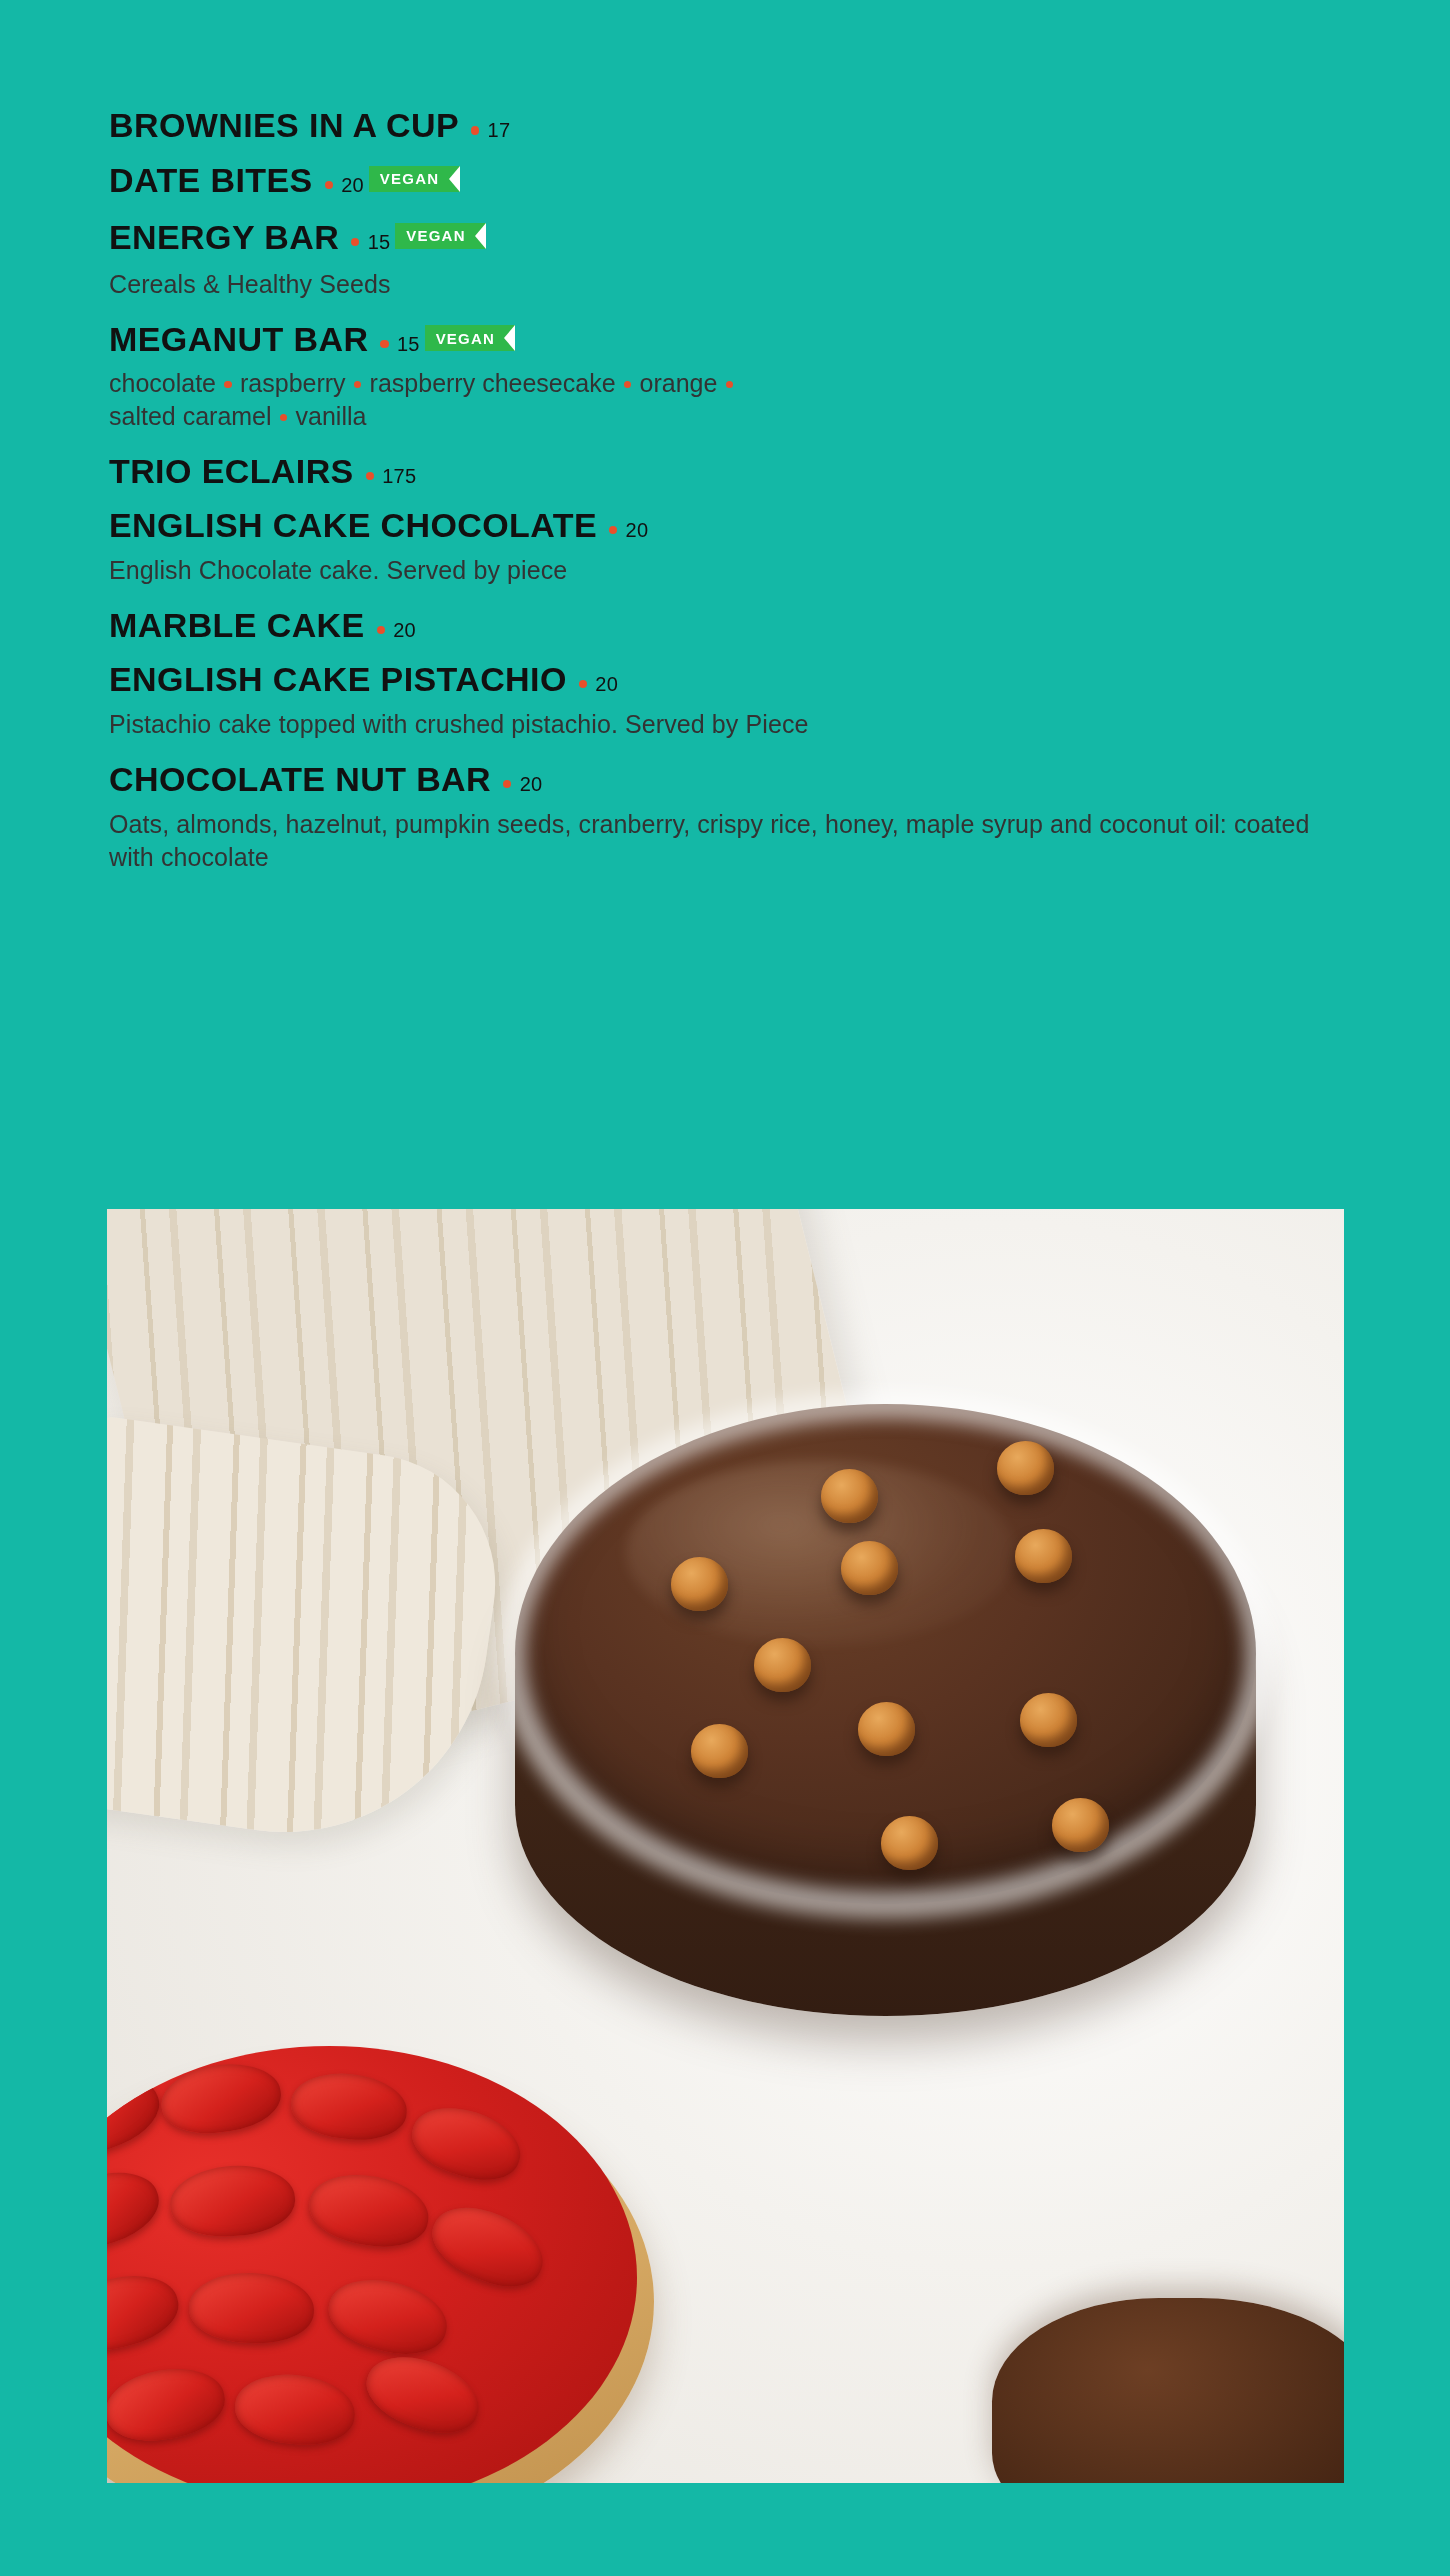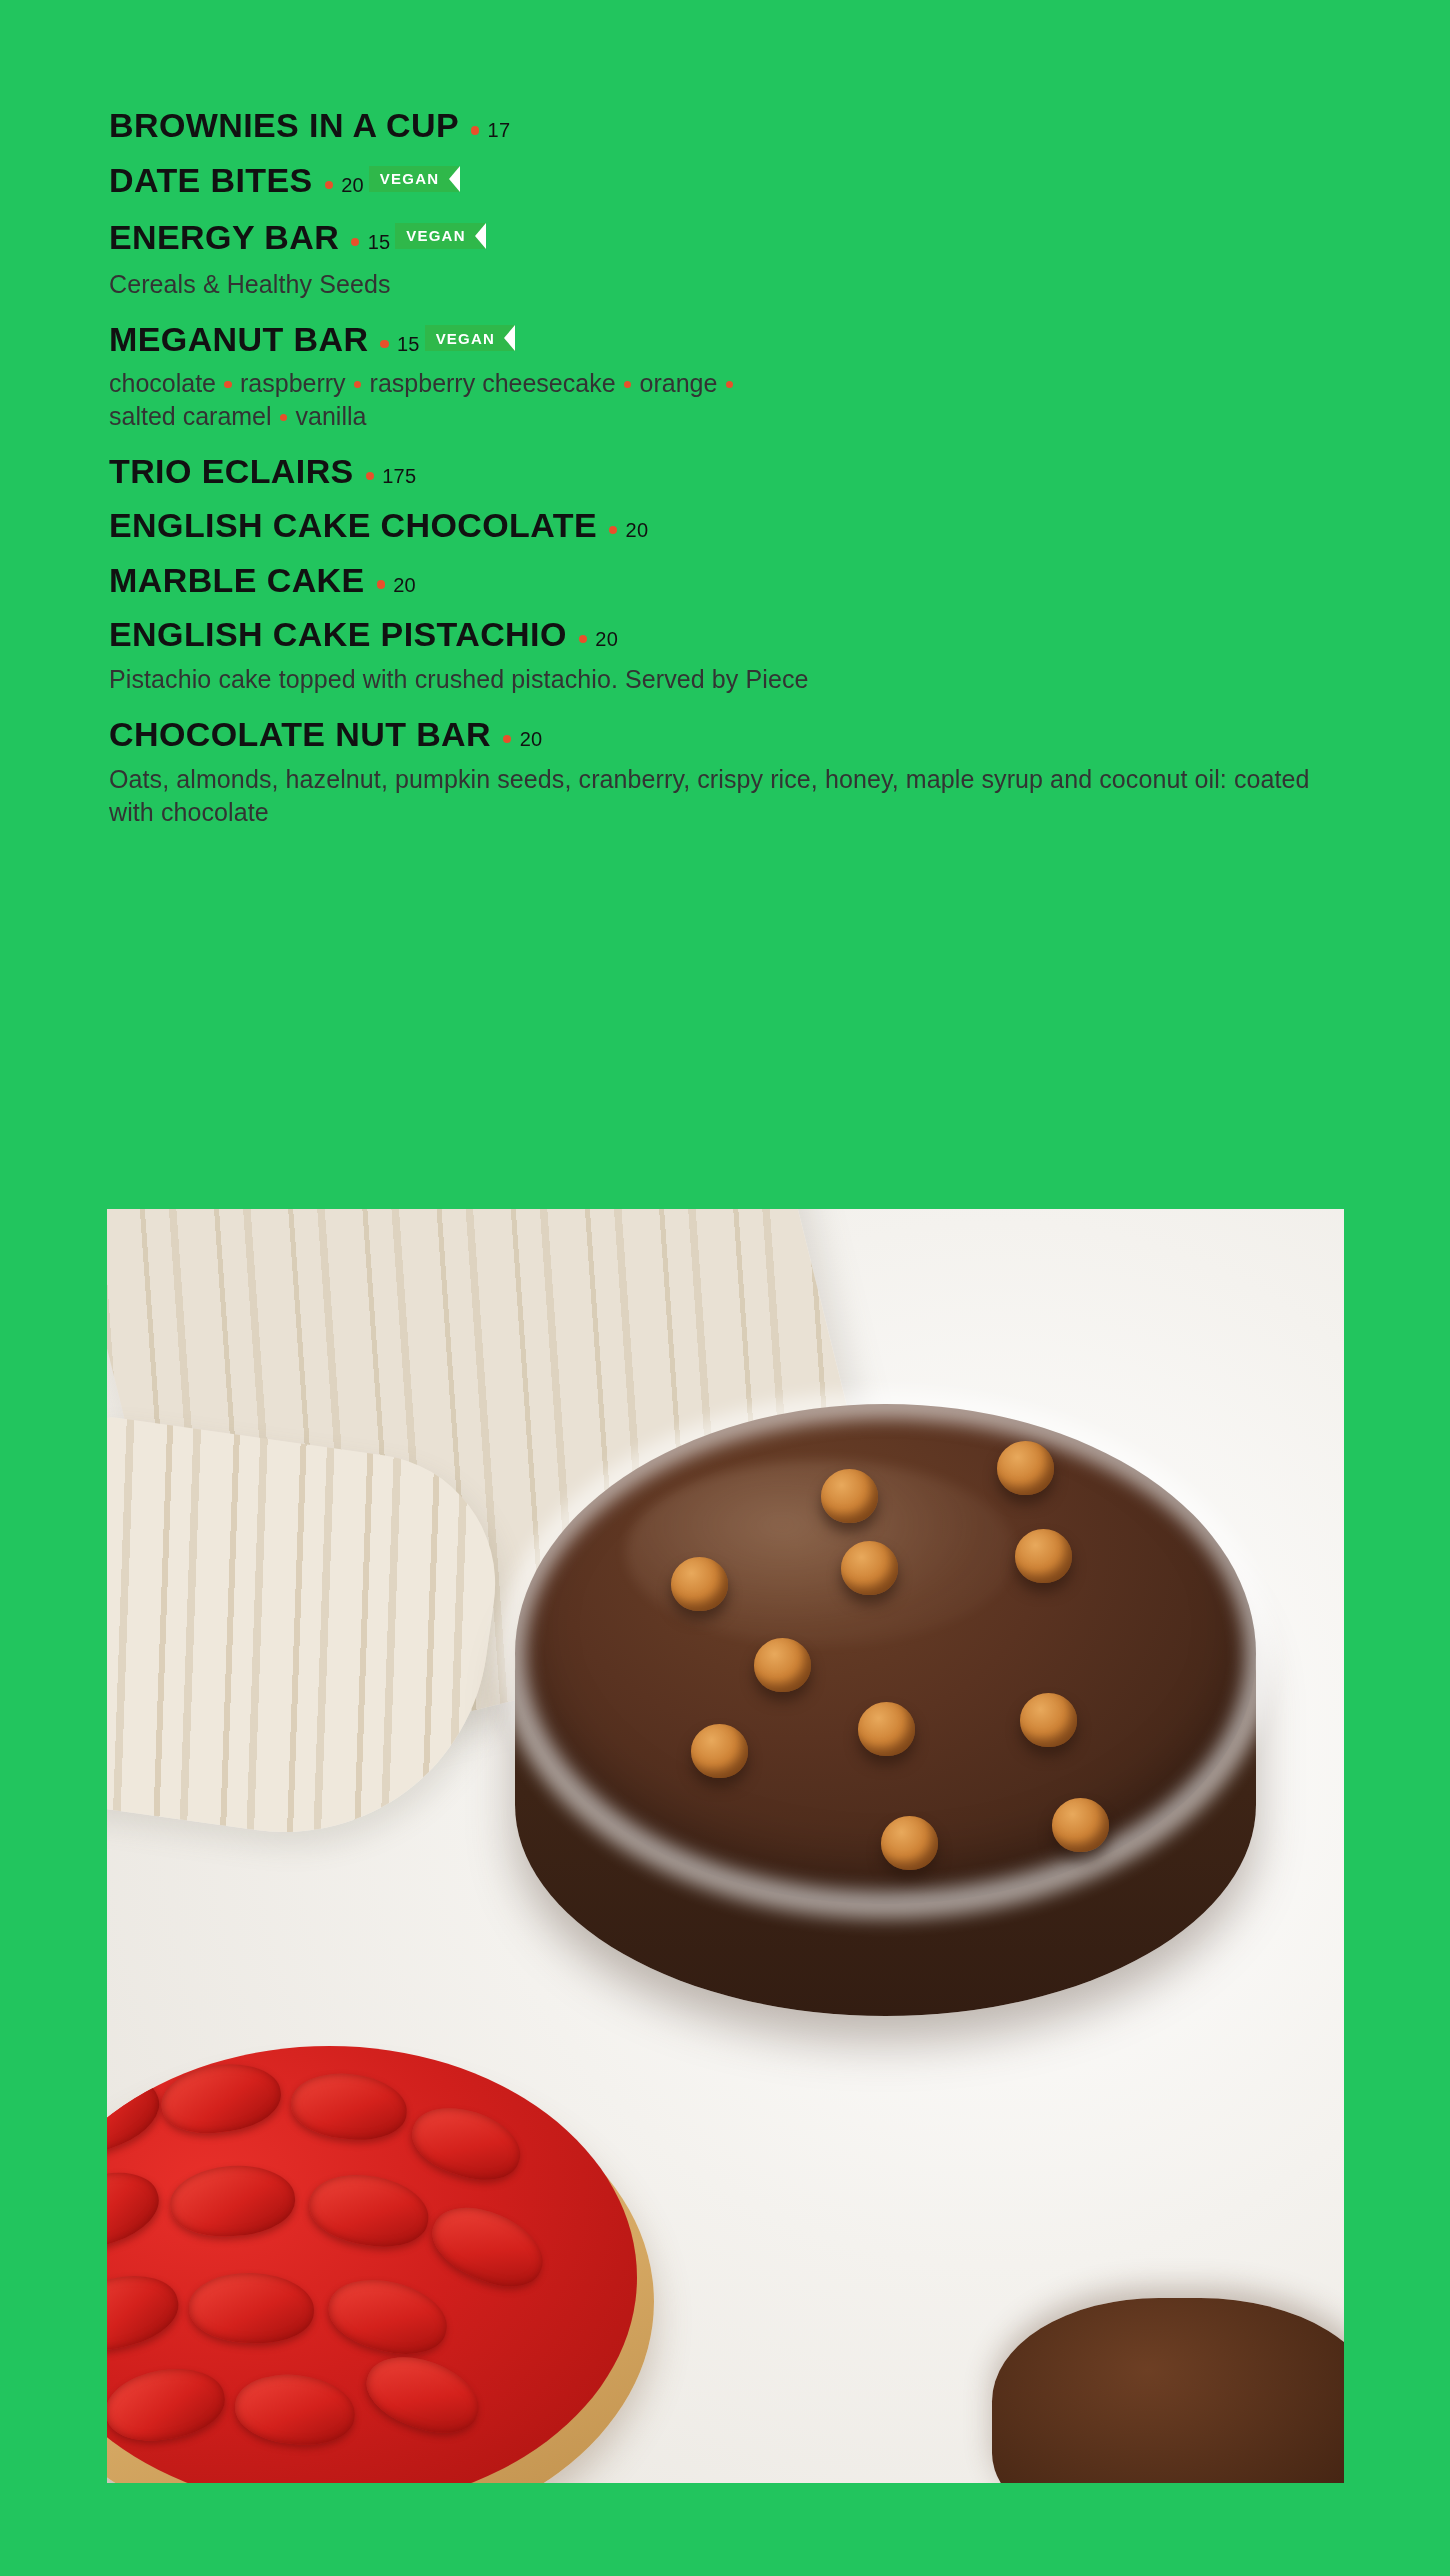--- a/index.html
+++ b/index.html
@@ -12,21 +12,21 @@
     height: 2576px;
     font-family: "Liberation Sans", sans-serif;
     color: #1a1a1a;
     position: relative;
     overflow: hidden;
   }
   .page {
     position: relative;
     width: 1450px;
     height: 2576px;
-    background: #22c55e;
+    background: #14b8a6;
   }
   .menu-list {
     position: absolute;
     left: 109px;
     top: 88px;
     width: 1232px;
   }
   .menu-item {
     margin-bottom: 0px;
   }
@@ -337,20 +337,21 @@
         <span class="item-price">175</span>
       </div>
     </div>
 
     <div class="menu-item">
       <div class="item-head">
         <span class="item-name">ENGLISH CAKE CHOCOLATE</span>
         <span class="dot"></span>
         <span class="item-price">20</span>
       </div>
+      <div class="item-desc">English Chocolate cake. Served by piece</div>
     </div>
 
     <div class="menu-item">
       <div class="item-head">
         <span class="item-name">MARBLE CAKE</span>
         <span class="dot"></span>
         <span class="item-price">20</span>
       </div>
     </div>
 

